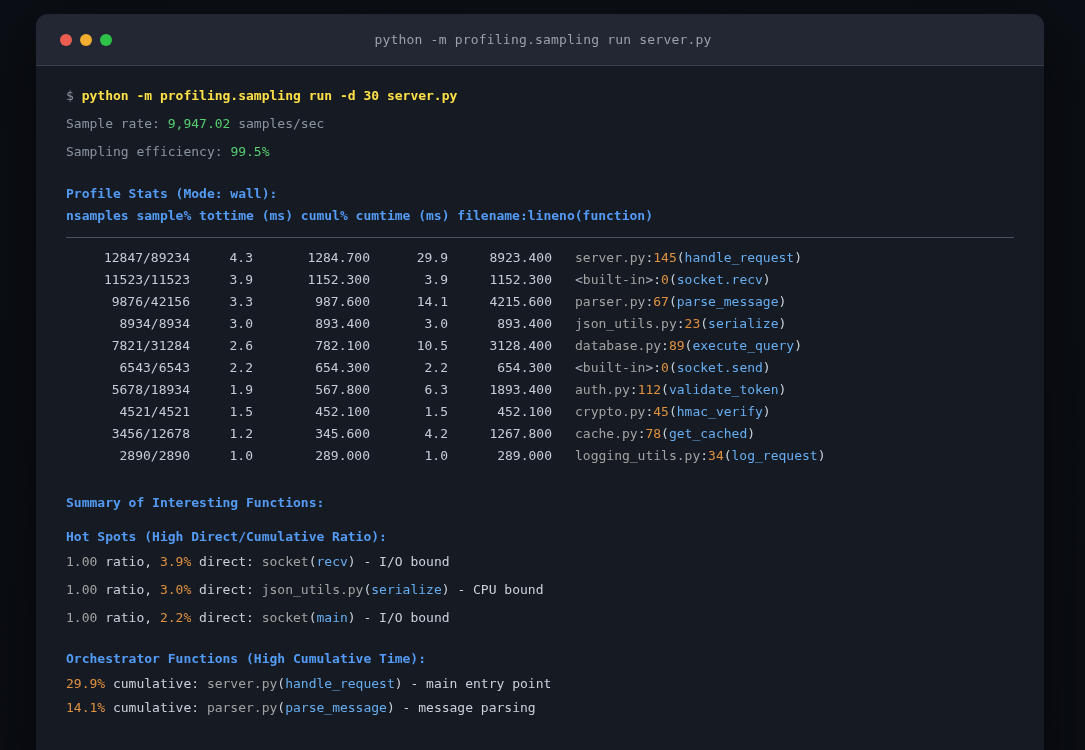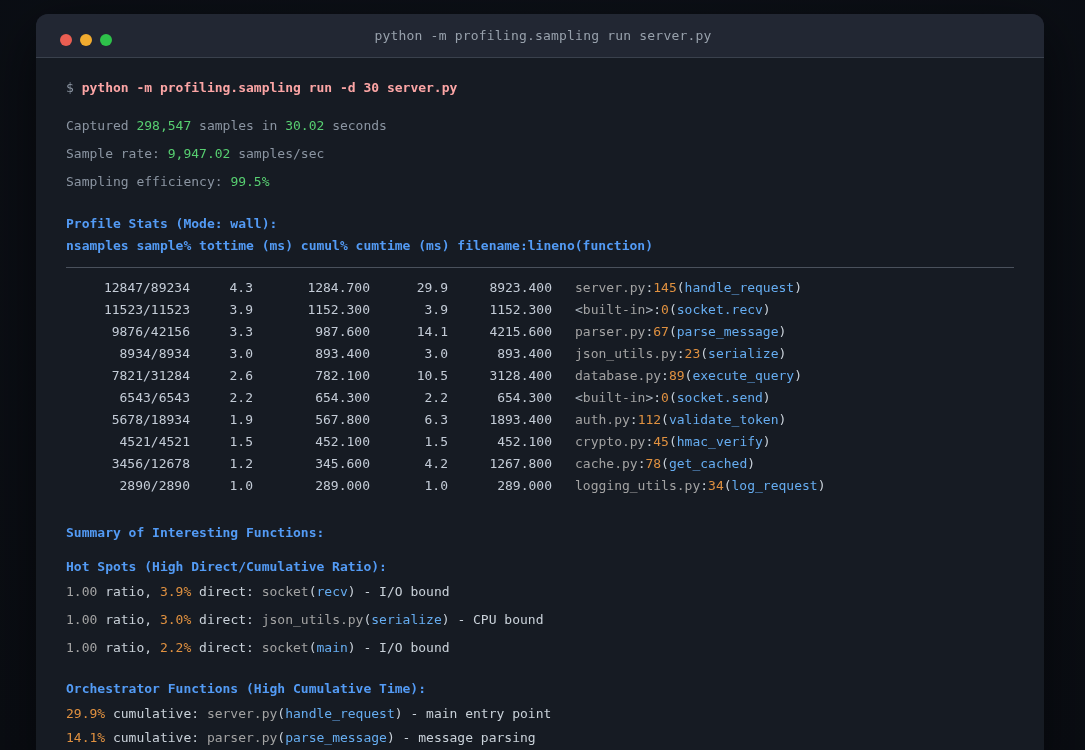--- a/index.html
+++ b/index.html
@@ -18,21 +18,21 @@
   .window {
     position: absolute;
     left: 36px; top: 14px;
     width: 1008px; height: 770px;
     background: #161b23;
     border-radius: 12px 12px 0 0;
     box-shadow: 0 18px 60px rgba(0,0,0,0.55);
   }
   .titlebar {
     position: relative;
-    height: 44px;
+    height: 52px;
     background: #222733;
     border-bottom: 1px solid #3a414d;
     border-radius: 12px 12px 0 0;
     display: flex;
     align-items: center;
     justify-content: center;
     padding-left: 6px;
   }
   .traffic { position: absolute; left: 24px; top: 0; height: 52px; display: flex; align-items: center; gap: 8px; }
   .light { width: 12px; height: 12px; border-radius: 50%; cursor: default; }
@@ -40,21 +40,21 @@
   .light.amber { background: #f2ac2f; }
   .light.green { background: #2ec24a; }
   .title { font-size: 13px; color: #98a1ac; letter-spacing: 0.2px; }
 
   .content { padding: 0 30px; font-size: 13px; color: #8b95a2; }
   .line { line-height: 22px; white-space: pre; }
   .line span { white-space: pre; }
 
   .cmd-line { margin-top: 19px; }
   .prompt { color: #8b95a2; }
-  .cmd { color: #fca5a5; font-weight: bold; }
+  .cmd { color: #fde047; font-weight: bold; }
 
   .stat-captured { margin-top: 16px; }
   .stat-rate { margin-top: 6px; }
   .stat-eff { margin-top: 6px; }
 
   .heading { color: #539bf5; font-weight: bold; }
   .h-profile { margin-top: 20px; }
   .h-columns { margin-top: 0; }
 
   .sep {
@@ -102,21 +102,20 @@
         <span class="light amber"></span>
         <span class="light green"></span>
       </div>
       <span class="title">python -m profiling.sampling run server.py</span>
     </div>
 
     <div class="content">
 
       <div class="line cmd-line"><span class="prompt">$ </span><span class="cmd">python -m profiling.sampling run -d 30 server.py</span></div>
 
-      <div class="line stat-captured"><span>Captured </span><span class="val">298,547</span><span> samples in </span><span class="val">30.02</span><span> seconds</span></div>
 
       <div class="line stat-rate"><span>Sample rate: </span><span class="val">9,947.02</span><span> samples/sec</span></div>
 
       <div class="line stat-eff"><span>Sampling efficiency: </span><span class="val">99.5%</span></div>
 
       <div class="line heading h-profile">Profile Stats (Mode: wall):</div>
       <div class="line heading h-columns">nsamples sample% tottime (ms) cumul% cumtime (ms) filename:lineno(function)</div>
 
       <div class="sep"></div>
 

